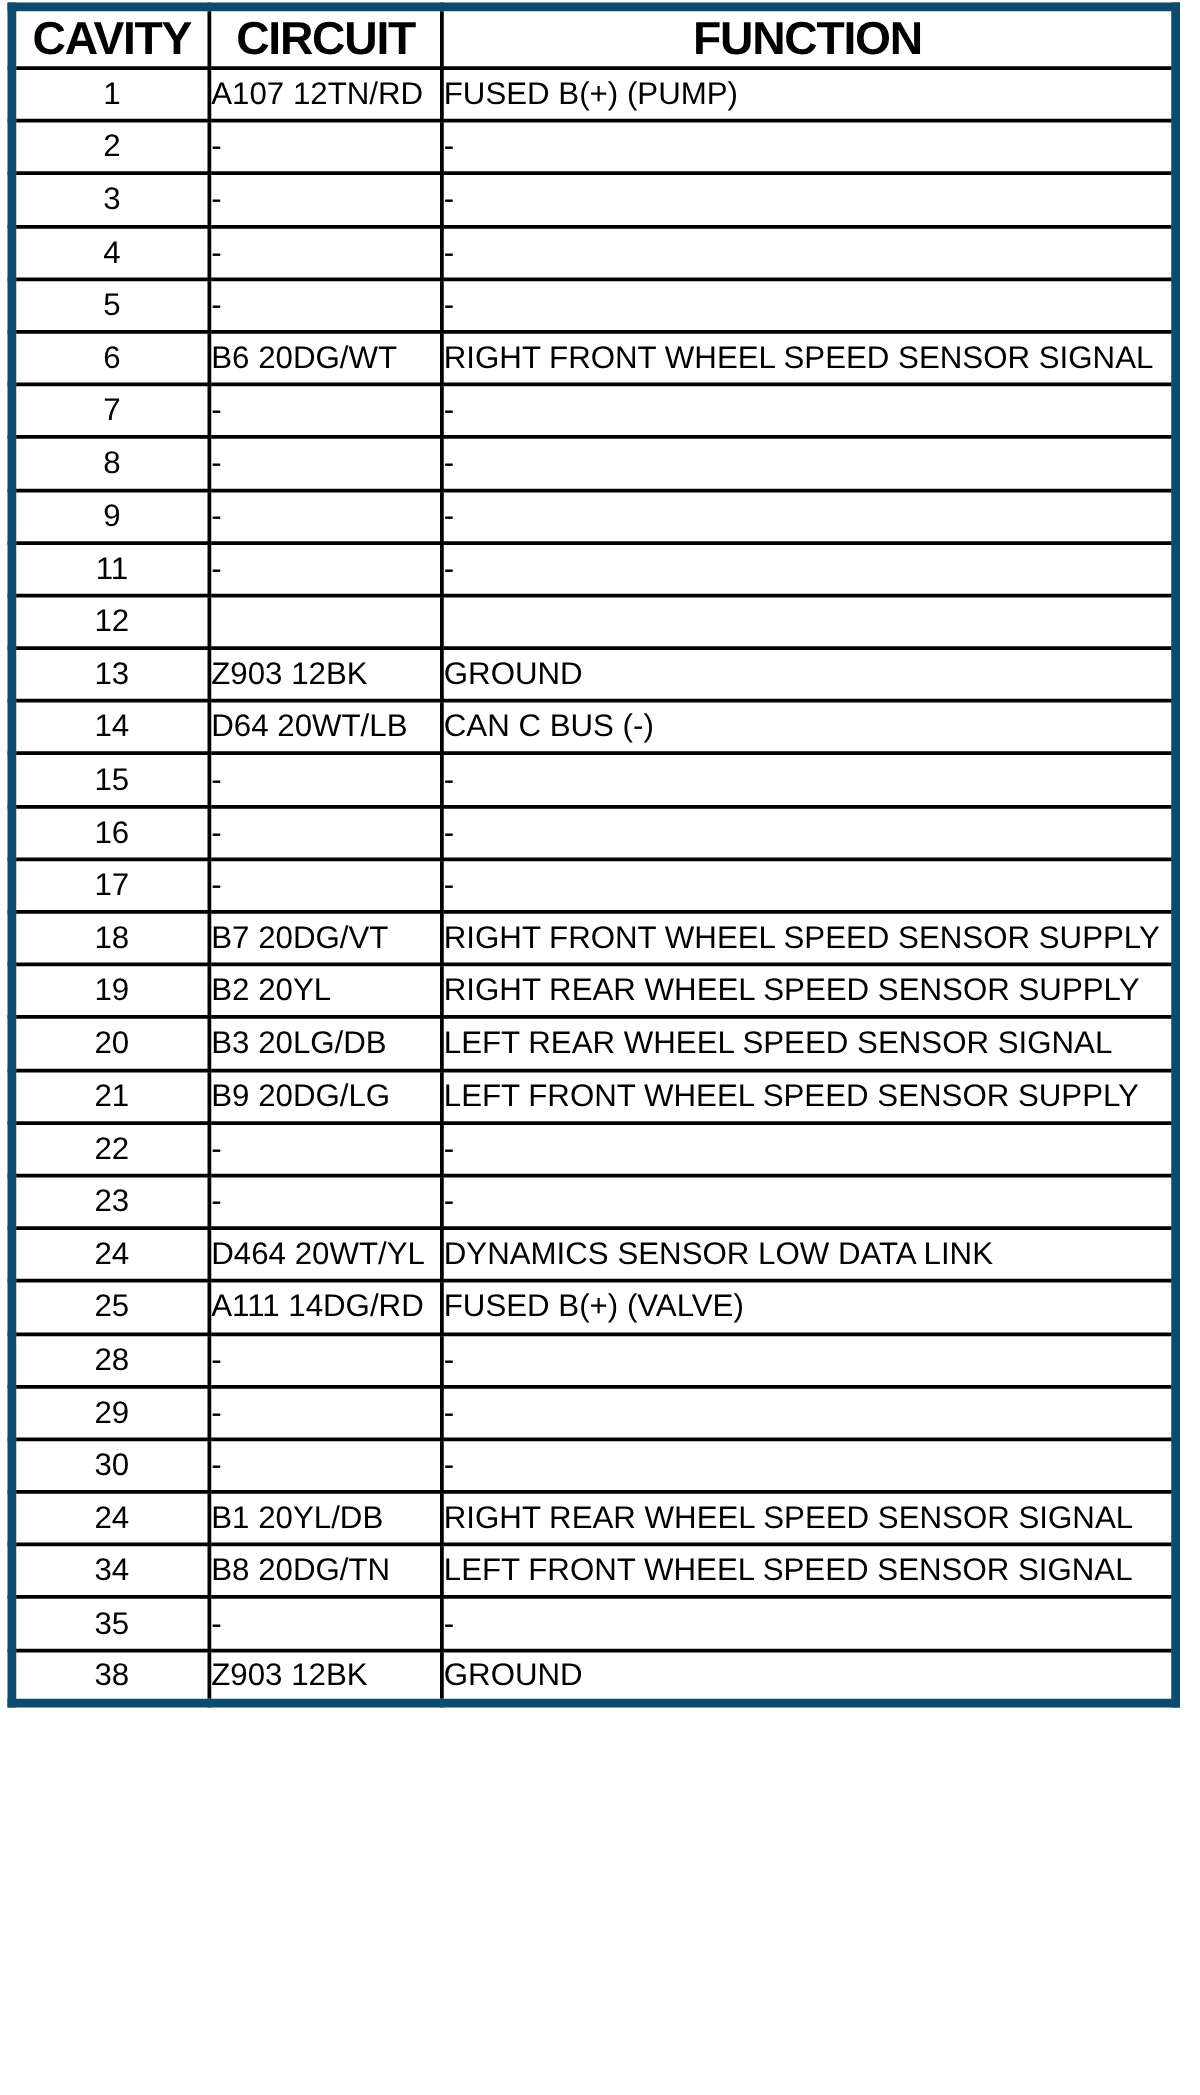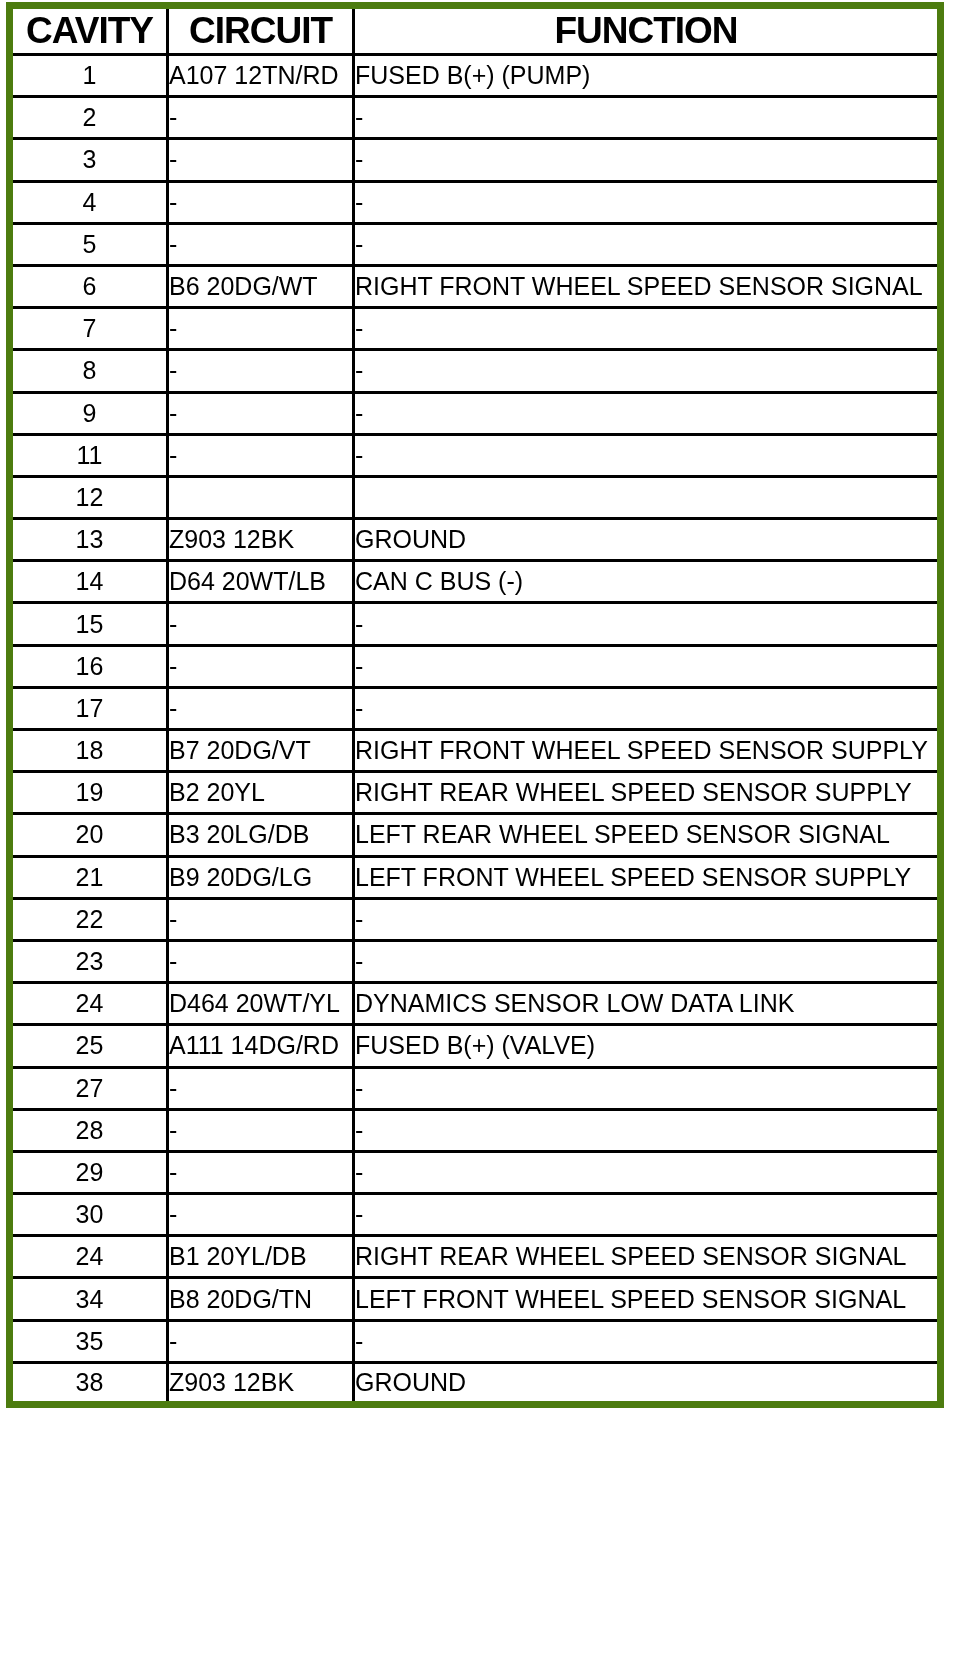--- a/index.html
+++ b/index.html
@@ -18,21 +18,21 @@
     width: 960px; height: 1676px;
     background: #ffffff;
   }
   table.pinout {
     position: absolute;
     left: 6px;
     top: 2px;
     width: 938px;
     table-layout: fixed;
     border-collapse: collapse;
-    border: 7px solid #4d7c0f;
+    border: 7px solid #0c4a6e;
   }
   table.pinout th,
   table.pinout td {
     border: 3px solid #000000;
     overflow: hidden;
     white-space: nowrap;
     vertical-align: middle;
     padding: 0;
   }
   thead tr { height: 49px; }
@@ -190,25 +190,20 @@
     <td class="cavity-cell">24</td>
     <td class="circuit-cell">D464 20WT/YL</td>
     <td class="function-cell">DYNAMICS SENSOR LOW DATA LINK</td>
   </tr>
         <tr>
     <td class="cavity-cell">25</td>
     <td class="circuit-cell">A111 14DG/RD</td>
     <td class="function-cell">FUSED B(+) (VALVE)</td>
   </tr>
         <tr>
-    <td class="cavity-cell">27</td>
-    <td class="circuit-cell">-</td>
-    <td class="function-cell">-</td>
-  </tr>
-        <tr>
     <td class="cavity-cell">28</td>
     <td class="circuit-cell">-</td>
     <td class="function-cell">-</td>
   </tr>
         <tr>
     <td class="cavity-cell">29</td>
     <td class="circuit-cell">-</td>
     <td class="function-cell">-</td>
   </tr>
         <tr>

